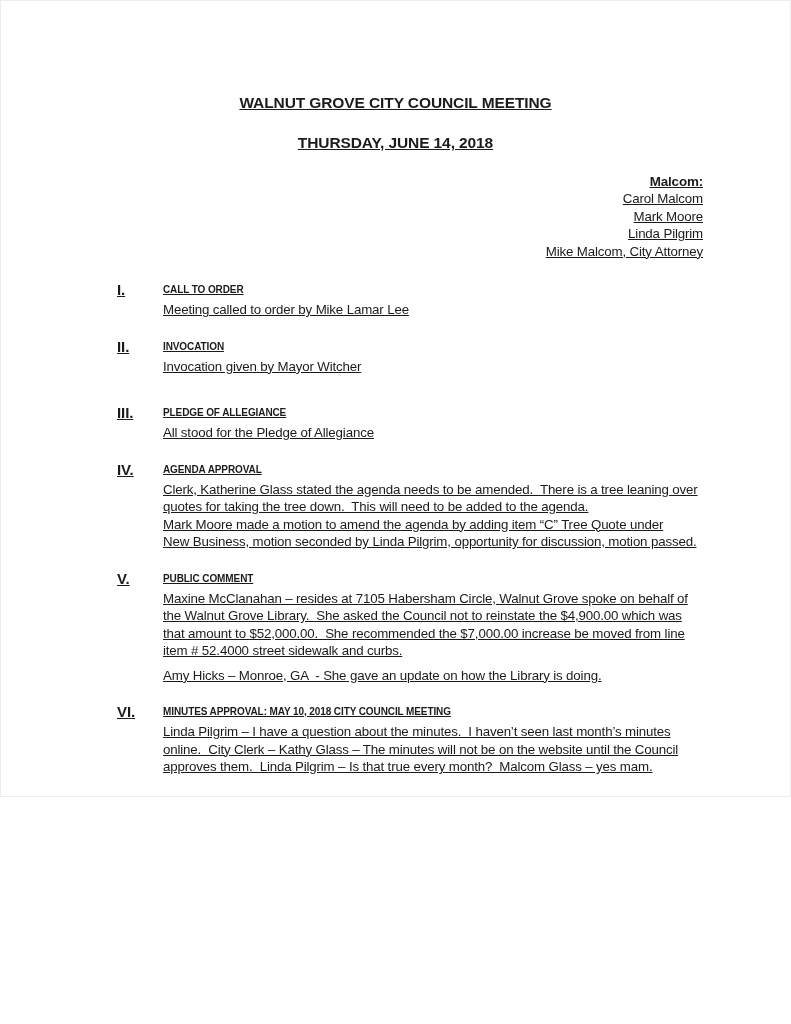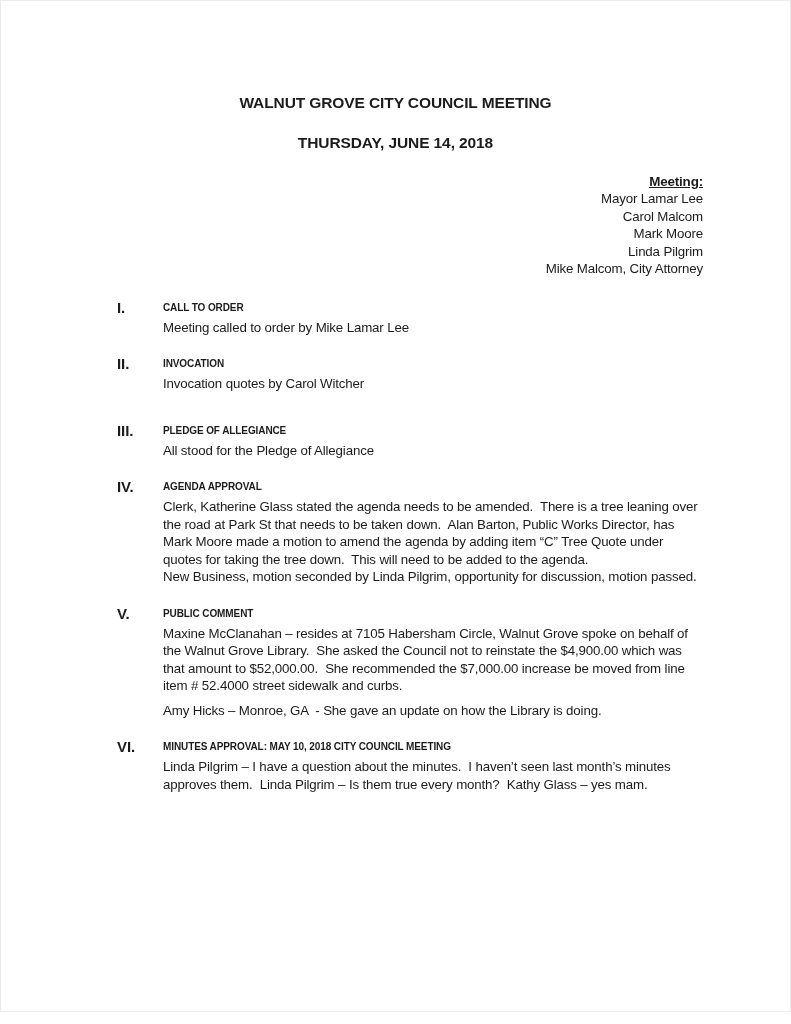--- a/index.html
+++ b/index.html
@@ -1,26 +1,27 @@
 <!DOCTYPE html>
 <html><head>
 <meta charset="utf-8">
 <style>
   html, body { margin:0; padding:0; background:#ffffff; }
   .page {
     position:relative;
     width:791px;
-    height:1012px;
+    height:797px;
     box-sizing:border-box;
     background:#ffffff;
     box-shadow: inset 0 0 0 1px #ececec;
     font-family:"Liberation Sans", sans-serif;
     color:#1b1b1b;
     padding-top:93px;
     overflow:hidden;
+    text-decoration:underline;
   }
   .doc-title {
     text-align:center;
     font-weight:bold;
     font-size:15.5px;
     line-height:19px;
     letter-spacing:-0.1px;
     margin:0 0 21px 0;
   }
   .present-block {
@@ -70,22 +71,21 @@
 </style>
 </head>
 <body>
 
 <div class="page">
 
   <div class="doc-title">WALNUT GROVE CITY COUNCIL MEETING</div>
   <div class="doc-title">THURSDAY, JUNE 14, 2018</div>
 
   <div class="present-block">
-    <div class="present-label">Meeting:</div>
-    <div class="line">Mayor Lamar Lee</div>
+    <div class="present-label">Malcom:</div>
     <div class="line">Carol Malcom</div>
     <div class="line">Mark Moore</div>
     <div class="line">Linda Pilgrim</div>
     <div class="line">Mike Malcom, City Attorney</div>
   </div>
 
   <div class="sections">
 
     <div class="section">
       <div class="numeral">I.</div>
@@ -95,44 +95,43 @@
           <div class="line">Meeting called to order by Mike Lamar Lee</div>
         </div>
       </div>
     </div>
 
     <div class="section">
       <div class="numeral">II.</div>
       <div>
         <div class="heading">INVOCATION</div>
         <div class="para">
-          <div class="line">Invocation quotes by Carol Witcher</div>
+          <div class="line">Invocation given by Mayor Witcher</div>
         </div>
       </div>
     </div>
 
     <div class="section extra-gap">
       <div class="numeral">III.</div>
       <div>
         <div class="heading">PLEDGE OF ALLEGIANCE</div>
         <div class="para">
           <div class="line">All stood for the Pledge of Allegiance</div>
         </div>
       </div>
     </div>
 
     <div class="section">
       <div class="numeral">IV.</div>
       <div>
         <div class="heading">AGENDA APPROVAL</div>
         <div class="para">
           <div class="line">Clerk, Katherine Glass stated the agenda needs to be amended.  There is a tree leaning over</div>
-          <div class="line">the road at Park St that needs to be taken down.  Alan Barton, Public Works Director, has</div>
+          <div class="line">quotes for taking the tree down.  This will need to be added to the agenda.</div>
           <div class="line">Mark Moore made a motion to amend the agenda by adding item “C” Tree Quote under</div>
-          <div class="line">quotes for taking the tree down.  This will need to be added to the agenda.</div>
           <div class="line">New Business, motion seconded by Linda Pilgrim, opportunity for discussion, motion passed.</div>
         </div>
       </div>
     </div>
 
     <div class="section">
       <div class="numeral">V.</div>
       <div>
         <div class="heading">PUBLIC COMMENT</div>
         <div class="para">
@@ -146,19 +145,20 @@
         </div>
       </div>
     </div>
 
     <div class="section">
       <div class="numeral">VI.</div>
       <div>
         <div class="heading">MINUTES APPROVAL: MAY 10, 2018 CITY COUNCIL MEETING</div>
         <div class="para">
           <div class="line">Linda Pilgrim – I have a question about the minutes.  I haven’t seen last month’s minutes</div>
-          <div class="line">approves them.  Linda Pilgrim – Is them true every month?  Kathy Glass – yes mam.</div>
+          <div class="line">online.  City Clerk – Kathy Glass – The minutes will not be on the website until the Council</div>
+          <div class="line">approves them.  Linda Pilgrim – Is that true every month?  Malcom Glass – yes mam.</div>
         </div>
       </div>
     </div>
 
   </div>
 </div>
 
 </body></html>

